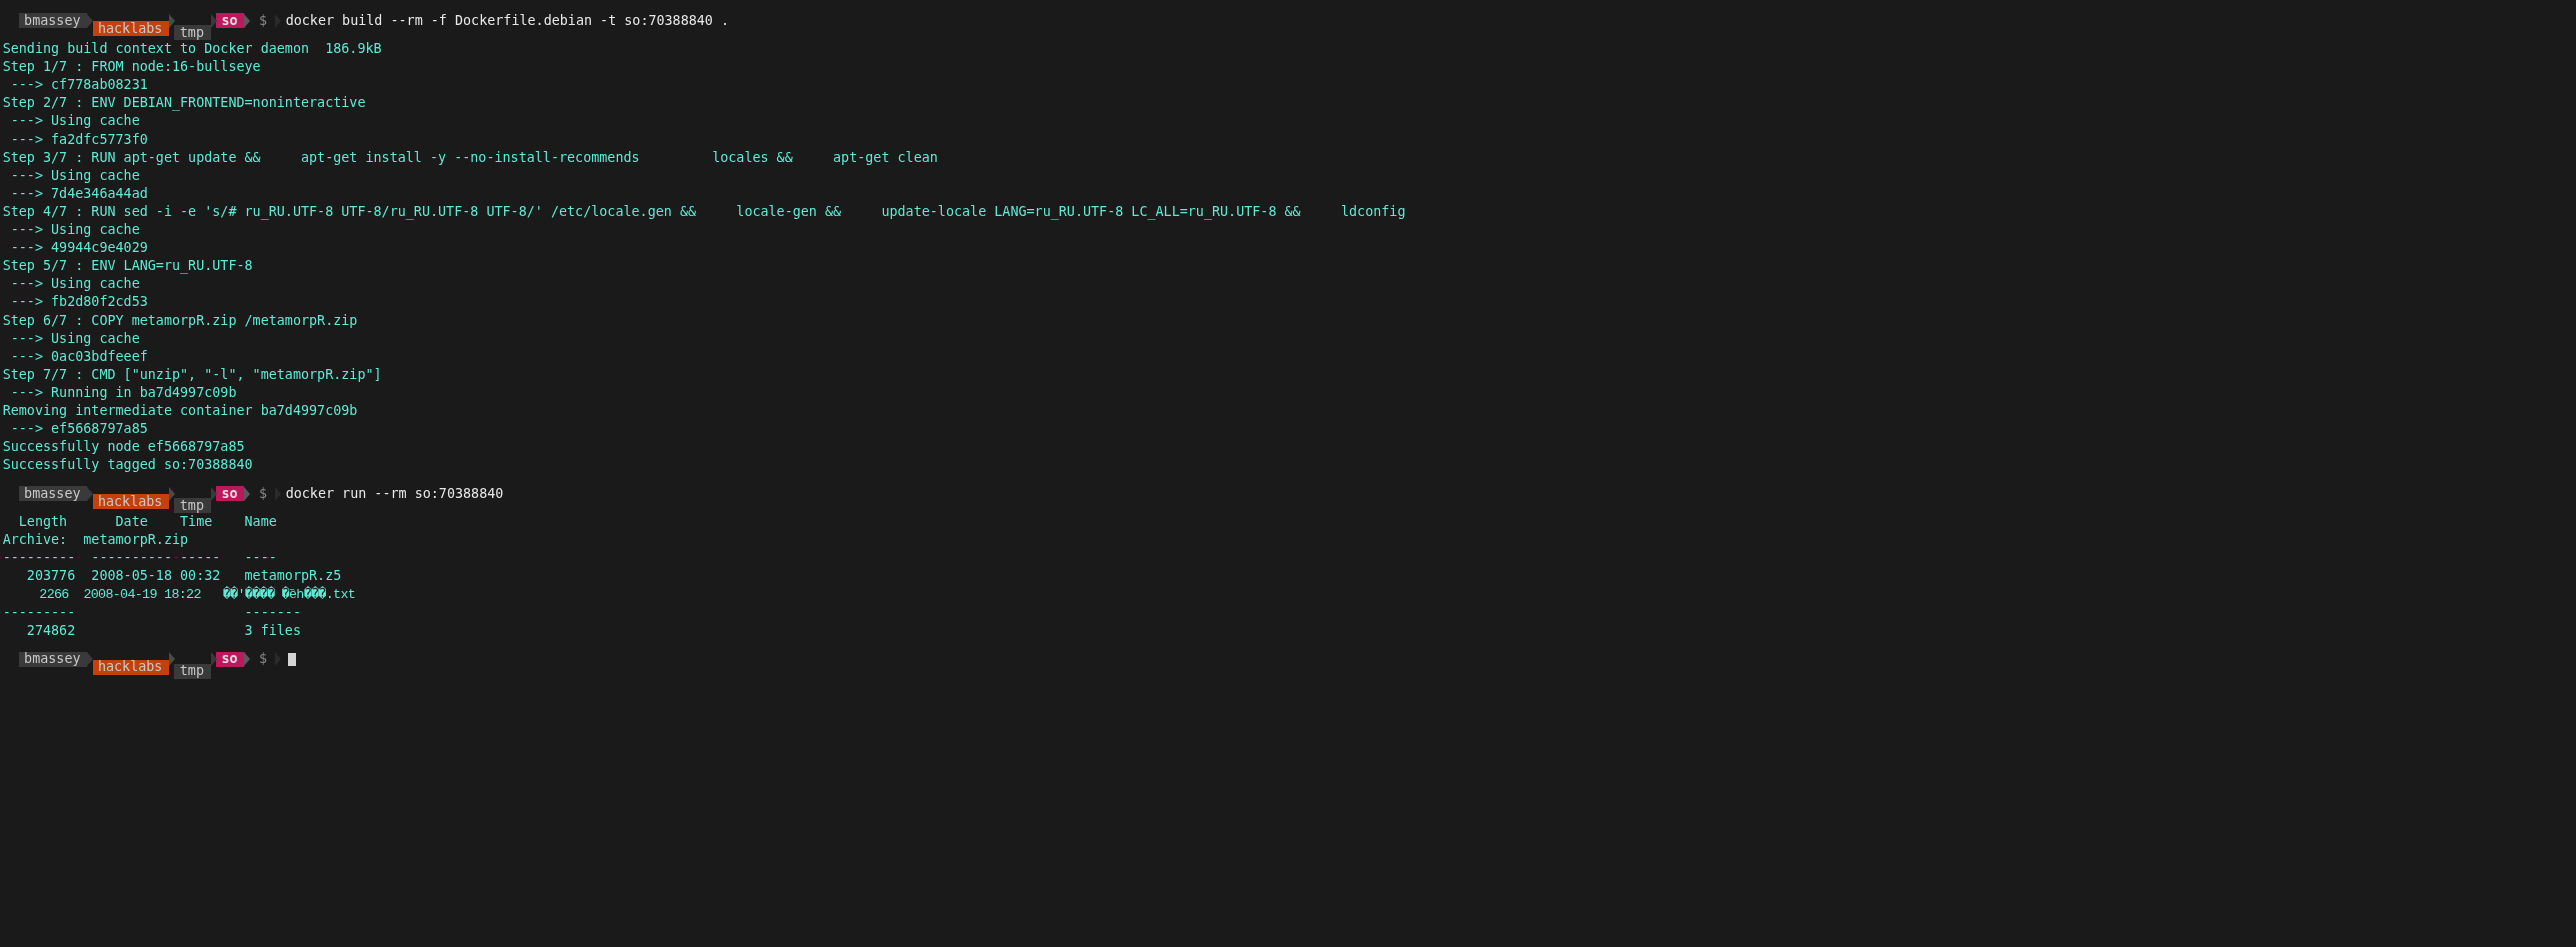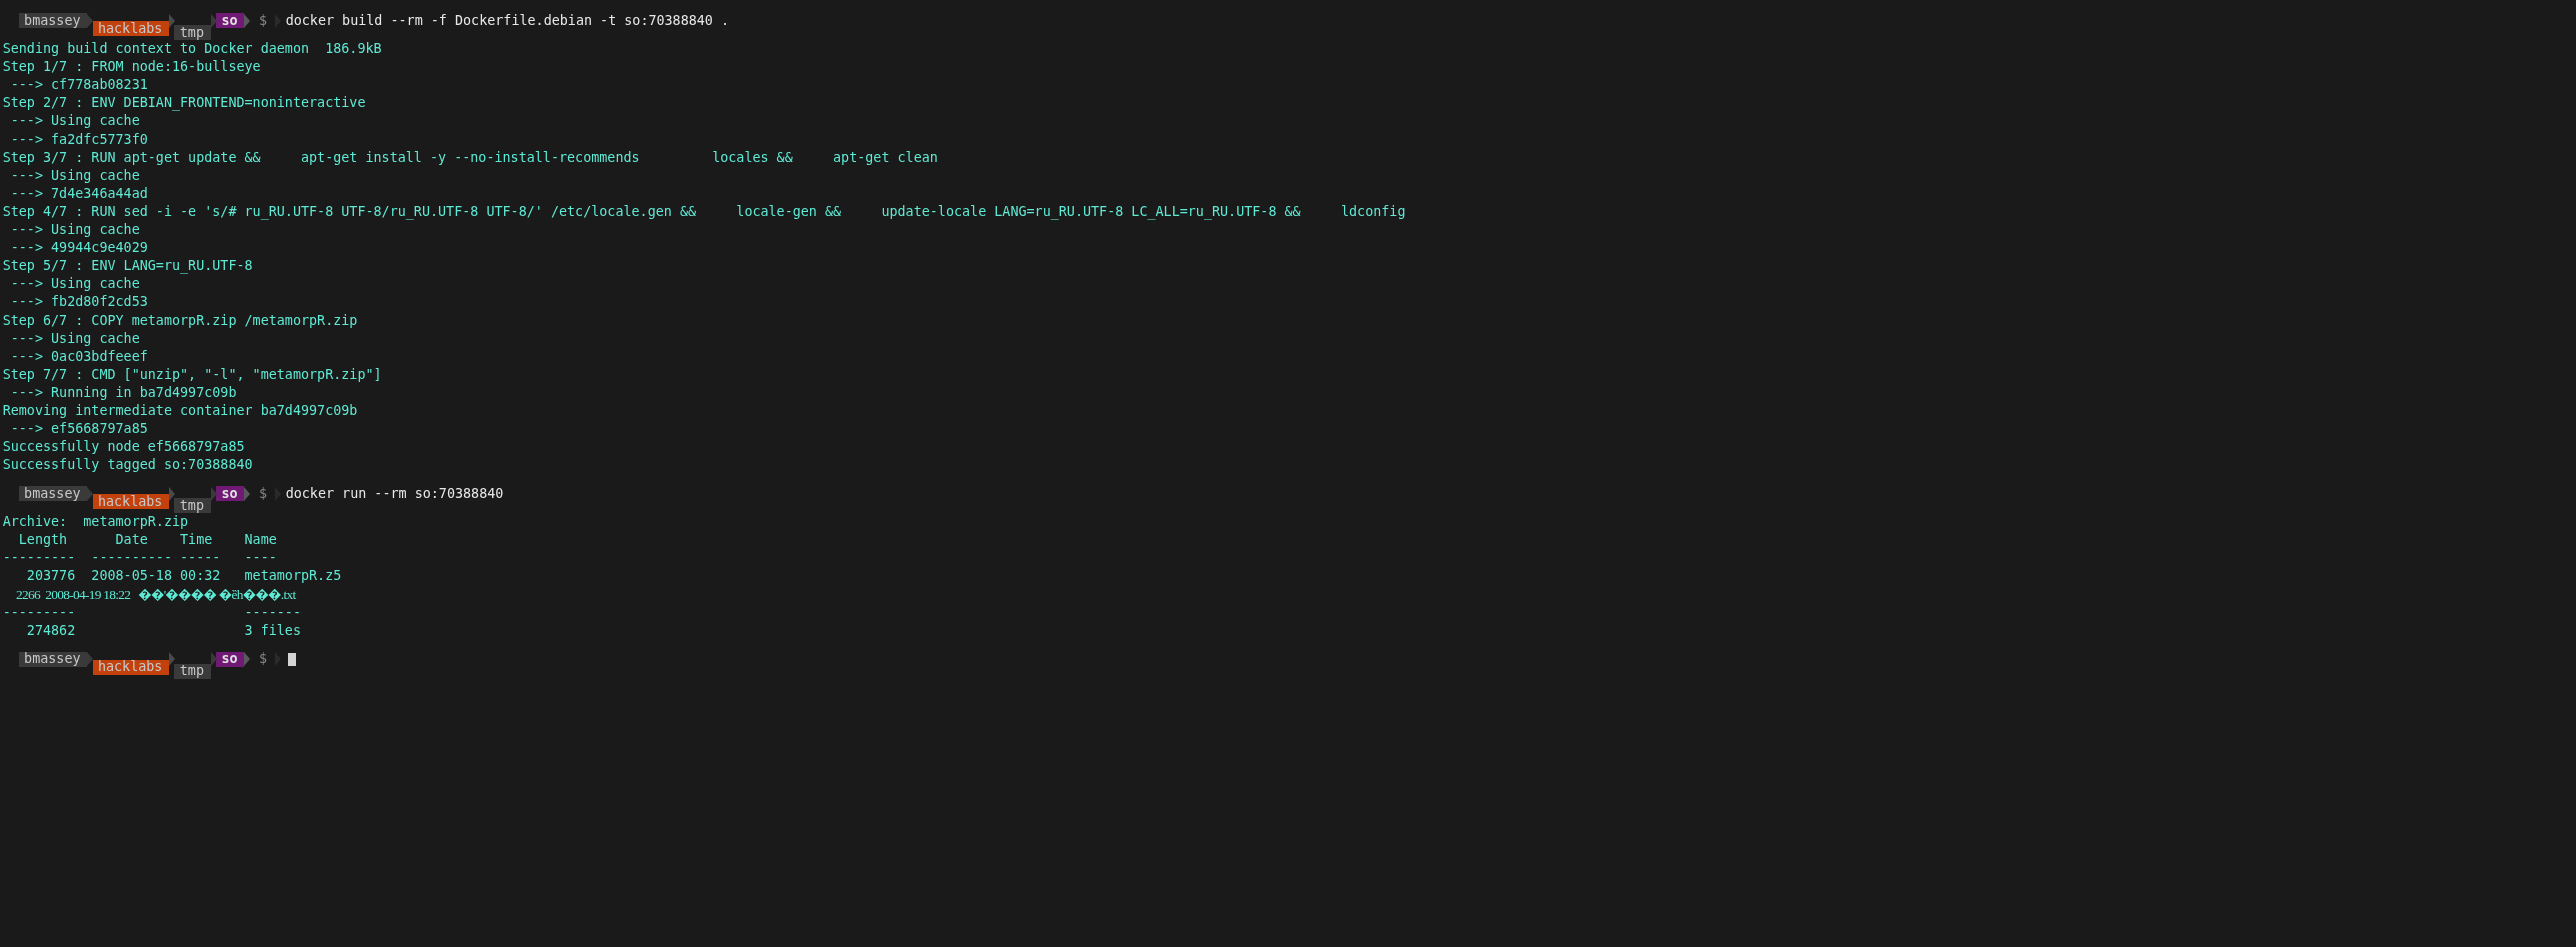--- a/index.html
+++ b/index.html
@@ -43,21 +43,21 @@
       background: #c2410c;
       color: #c8c8c8;
       margin-top: 16px;
     }
     .seg-path2 {
       background: #3a3a3a;
       color: #c8c8c8;
       margin-top: 24px;
     }
     .seg-path3 {
-      background: #701a75;
+      background: #be185d;
       color: #e0e0e0;
       font-weight: bold;
       text-align: right;
     }
     .chevron {
       display: inline-block;
       width: 0;
       height: 0;
       border-top: 7.4px solid transparent;
       border-bottom: 7.4px solid transparent;
@@ -84,21 +84,21 @@
     }
     .cursor {
       display: inline-block;
       width: 7.4px;
       height: 13.4px;
       background: #d4d4d4;
       vertical-align: middle;
       margin-left: 2.7px;
     }
     .garbled {
-      font-family: Liberation Serif, serif;
+      font-family: Liberation Mono, monospace;
       letter-spacing: -0.7px;
     }
   </style>
 </head>
 <body>
 
 <div class="terminal">
 
   <div class="prompt-line">
     <span class="seg seg-user">bmassey</span>
@@ -146,22 +146,22 @@
     <span class="chevron chevron-path"></span>
     <span class="seg seg-path2">tmp</span>
     <span class="chevron chevron-path2"></span>
     <span class="seg seg-path3">so</span>
     <span class="chevron chevron-path3"></span>
     <span class="dollar">$</span>
     <span class="chevron chevron-last"></span>
     <span class="command">docker run --rm so:70388840</span>
   </div>
 
+  <div class="output-line">  Length      Date    Time    Name</div>
   <div class="output-line">Archive:  metamorpR.zip</div>
-  <div class="output-line">  Length      Date    Time    Name</div>
   <div class="output-line">---------  ---------- -----   ----</div>
   <div class="output-line">   203776  2008-05-18 00:32   metamorpR.z5</div>
   <div class="output-line garbled">     2266  2008-04-19 18:22   ��'���� �ȅh���.txt</div>
   <div class="output-line">---------                     -------</div>
   <div class="output-line">   274862                     3 files</div>
 
   <div class="prompt-line">
     <span class="seg seg-user">bmassey</span>
     <span class="chevron chevron-user"></span>
     <span class="seg seg-path">hacklabs</span>

